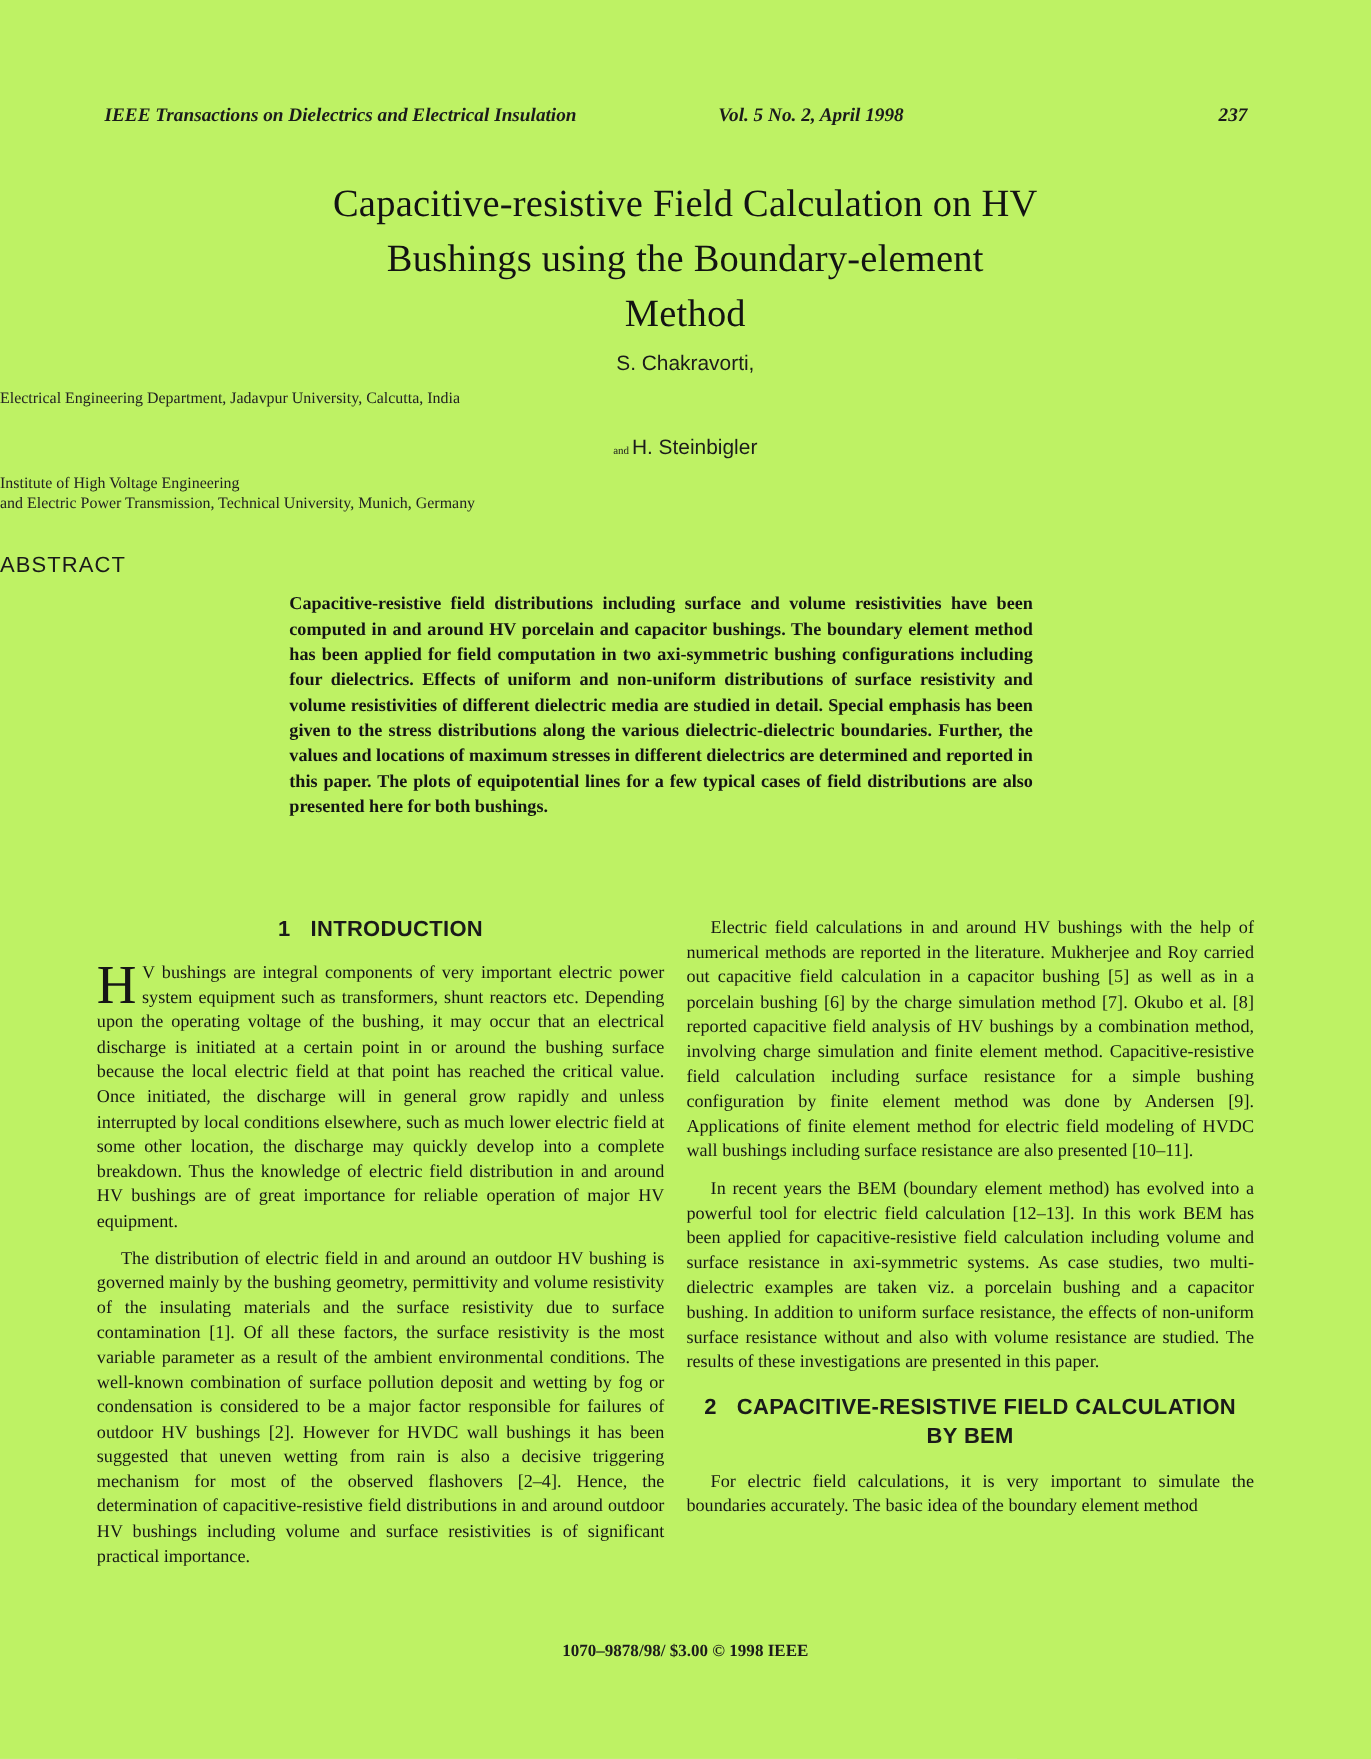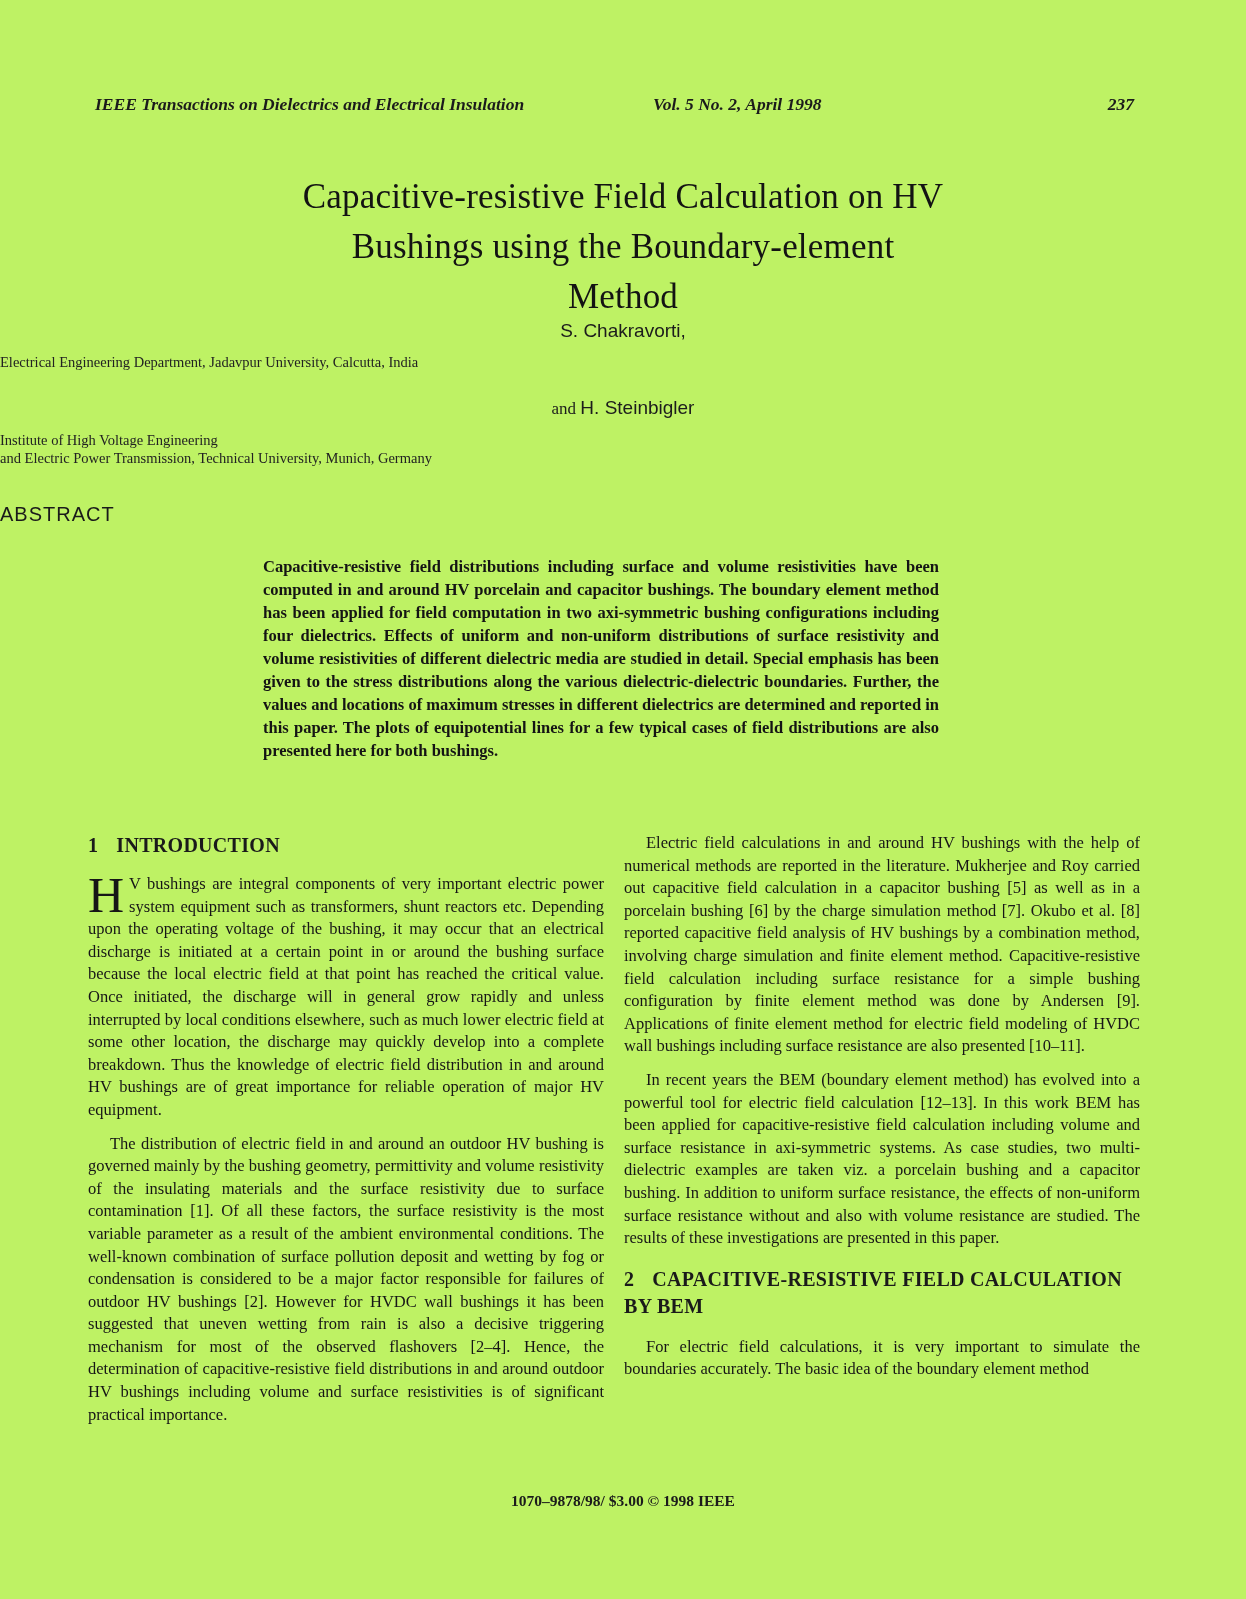--- a/index.html
+++ b/index.html
@@ -29,21 +29,21 @@
     font-weight: bold;
     color: #1b1b1b;
   }
   .running-head .journal   { position: absolute; left: 0; top: 0; }
   .running-head .issue     { position: absolute; left: 558px; top: 0; }
   .running-head .pagenum   { position: absolute; right: 0; top: 0; }
 
   
   .title {
     position: absolute;
-    top: 172px;
+    top: 160px;
     left: 0;
     width: 100%;
     margin: 0;
     text-align: center;
     font-size: 35px;
     font-weight: 400;
     line-height: 50px;
     color: #131313;
     letter-spacing: 0.2px;
   }
@@ -55,21 +55,21 @@
     width: 100%;
     text-align: center;
     font-family: "Liberation Sans", "DejaVu Sans", sans-serif;
     font-size: 19px;
     color: #1c1c1c;
   }
   .author1-name { top: 320px; }
   .author2-name { top: 397px; }
   .author-prefix {
     font-family: "Liberation Serif", "DejaVu Serif", serif;
-    font-size: 17px;
+    font-size: 10px;
   }
   .affiliation {
     position: absolute;
     left: 0;
     width: 100%;
     text-align: left;
     font-size: 14.5px;
     line-height: 18px;
     color: #222;
   }
@@ -84,44 +84,44 @@
     left: 0;
     width: 100%;
     text-align: left;
     font-family: "Liberation Sans", "DejaVu Sans", sans-serif;
     font-size: 20px;
     letter-spacing: 1px;
     color: #1a1a1a;
   }
   .abstract-body {
     position: absolute;
-    top: 555px;
+    top: 537px;
     left: 263px;
     width: 676px;
     font-size: 16.5px;
     font-weight: bold;
     line-height: 23px;
     text-align: justify;
     color: #141414;
   }
 
   
   .col {
     position: absolute;
     top: 832px;
     width: 516px;
   }
   .col-left  { left: 88px; }
   .col-right { left: 624px; }
 
   .section-heading {
-    font-family: Liberation Serif, serif;
+    font-family: Liberation Sans, sans-serif;
     font-size: 20px;
     line-height: 27px;
-    text-align: left;
+    text-align: center;
     color: #1a1a1a;
     margin: 0 0 14px 0;
     letter-spacing: 0.3px;
   }
   .section-heading .sec-num { margin-right: 18px; }
 
   .body-para {
     font-size: 16.5px;
     line-height: 22.6px;
     text-align: justify;

